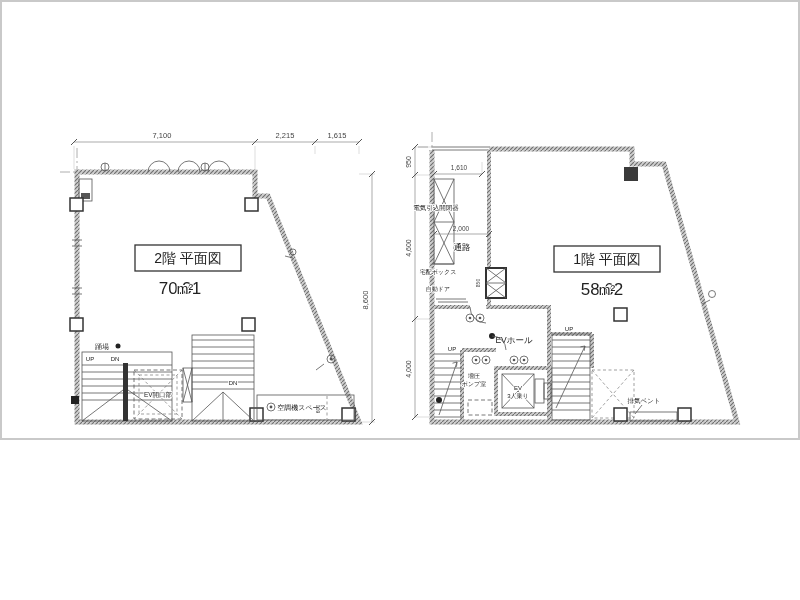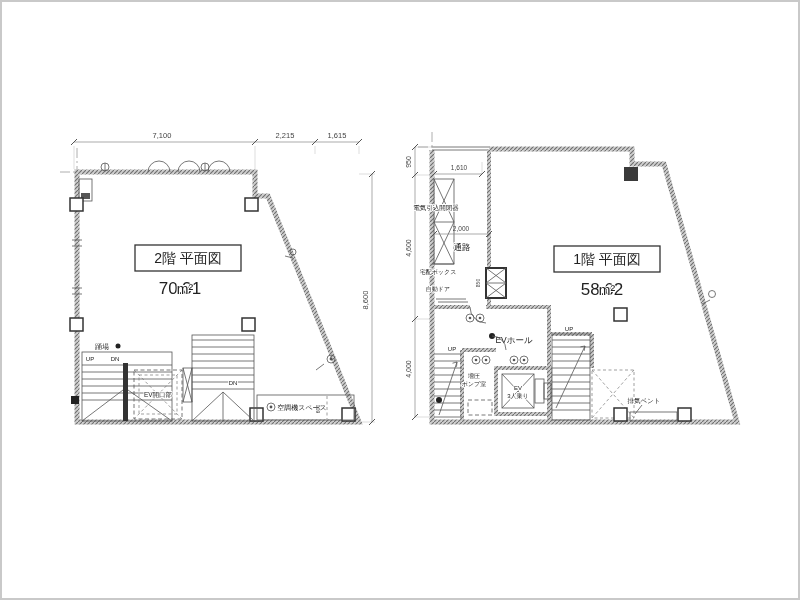--- a/index.html
+++ b/index.html
@@ -1,17 +1,17 @@
 <!DOCTYPE html>
 <html><head>
 <meta charset="utf-8">
 <style>
   html,body{margin:0;padding:0;background:#fff;}
   .canvas{
-    width:800px;height:600px;box-sizing:border-box;
+    width:800px;height:440px;box-sizing:border-box;
     border:2px solid #c9c9c9;background:#ffffff;
     position:relative;overflow:hidden;
     font-family:"Liberation Sans",sans-serif;
   }
   svg{display:block}
   .wall{stroke:url(#wallpat);stroke-width:5;fill:none}
   .wall4{stroke:url(#wallpat);stroke-width:4;fill:none}
   .thin{stroke:#555;stroke-width:.8;fill:none}
   .thin2{stroke:#333;stroke-width:1.3;fill:#fff}
   .dim{stroke:#888;stroke-width:.7;fill:none}

